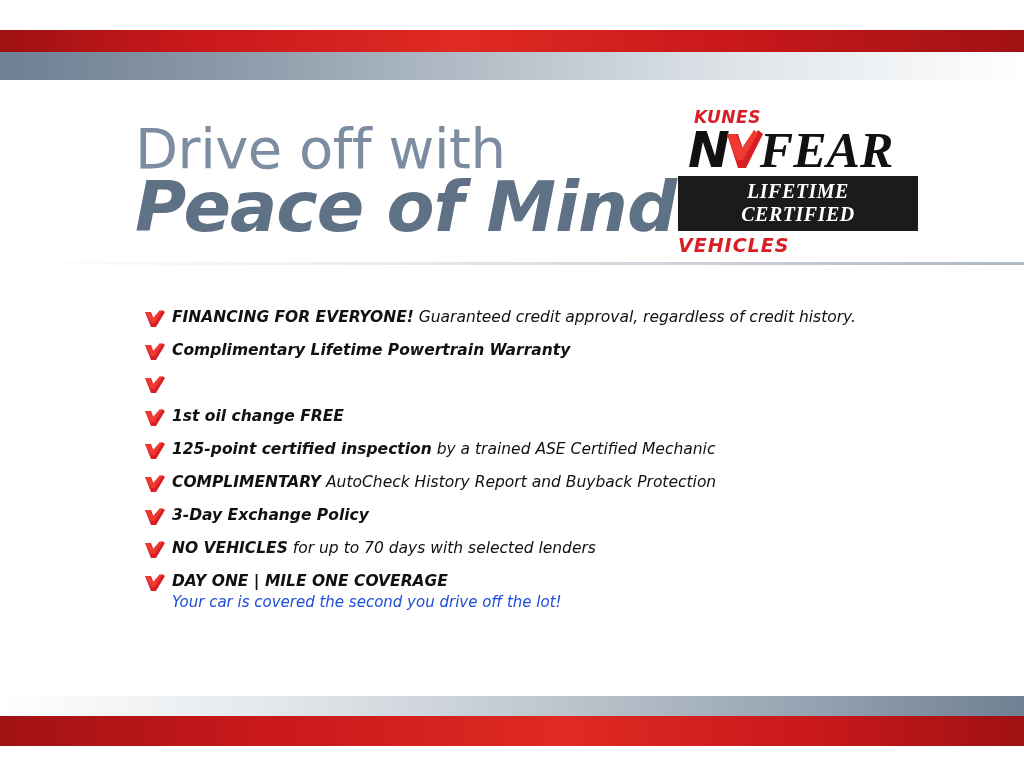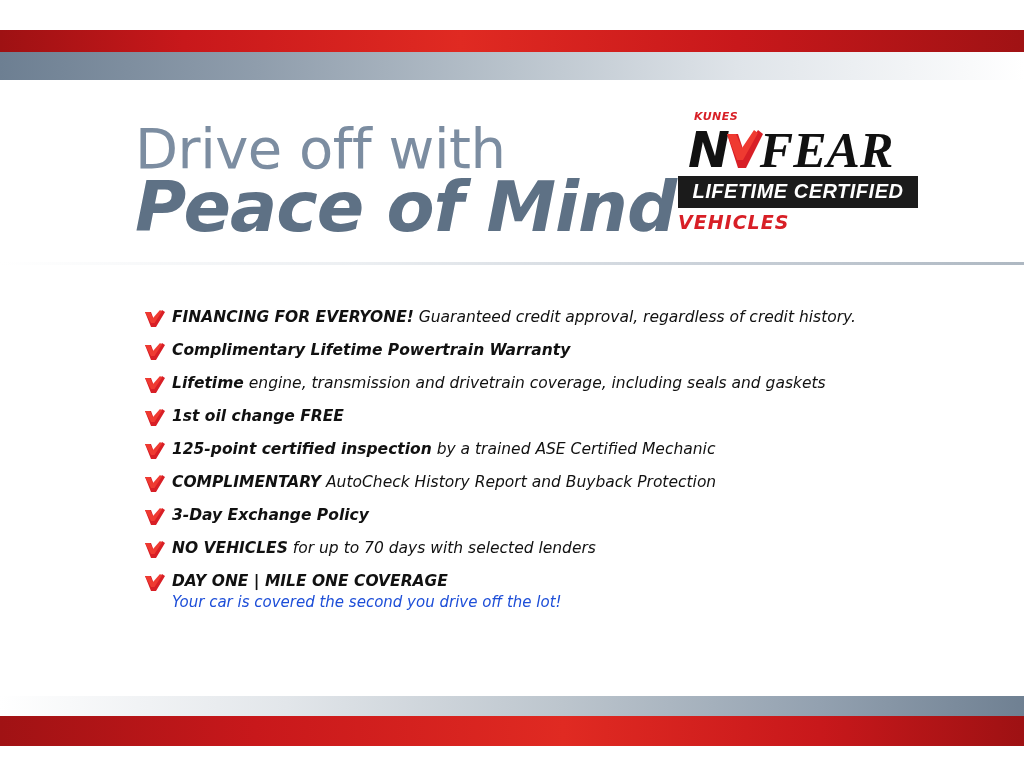--- a/index.html
+++ b/index.html
@@ -112,21 +112,21 @@
   
   .logo {
     position: absolute;
     right: 18px;
     top: 108px;
     width: 240px;
     text-align: right;
   }
   .logo-kunes {
     font-family: "DejaVu Sans", sans-serif;
-    font-size: 11px;
+    font-size: 17px;
     font-weight: bold;
     font-style: italic;
     color: #d81f26;
     letter-spacing: 0.5px;
     text-align: left;
     padding-left: 16px;
     line-height: 18px;
   }
   .logo-main {
     position: relative;
@@ -156,21 +156,21 @@
     font-size: 50px;
     font-weight: bold;
     font-style: italic;
     color: #111111;
     line-height: 48px;
     text-align: center;
   }
   .logo-band {
     background: #1b1b1b;
     color: #ffffff;
-    font-family: Liberation Sans, sans-serif;
+    font-family: Liberation Serif, serif;
     font-size: 20px;
     font-weight: bold;
     font-style: italic;
     letter-spacing: 0.5px;
     padding: 4px 10px 5px 10px;
     text-align: center;
     margin-top: 2px;
   }
   .logo-vehicles {
     font-family: "DejaVu Sans", sans-serif;
@@ -278,23 +278,20 @@
           <div class="feature-text"><b>Complimentary Lifetime Powertrain Warranty</b><span></span></div>
         </div>
       </div>
       <div class="feature">
         <span class="feature-check">
           <svg width="22" height="20" viewBox="0 0 22 20">
             <path d="M1 3 L7 3 L10 11 L18 1 L21 3 L12 18 L7 18 Z" fill="#d81f26"></path>
             <path d="M1 3 L6 3 L9 9 L16 1 L18 2.5 L10.5 14 L7 14 Z" fill="#ef3a31"></path>
           </svg>
         </span>
-        <div>
-          <div class="feature-text"><b>Lifetime</b><span> engine, transmission and drivetrain coverage, including seals and gaskets</span></div>
-        </div>
       </div>
       <div class="feature">
         <span class="feature-check">
           <svg width="22" height="20" viewBox="0 0 22 20">
             <path d="M1 3 L7 3 L10 11 L18 1 L21 3 L12 18 L7 18 Z" fill="#d81f26"></path>
             <path d="M1 3 L6 3 L9 9 L16 1 L18 2.5 L10.5 14 L7 14 Z" fill="#ef3a31"></path>
           </svg>
         </span>
         <div>
           <div class="feature-text"><b>1st oil change FREE</b><span></span></div>

